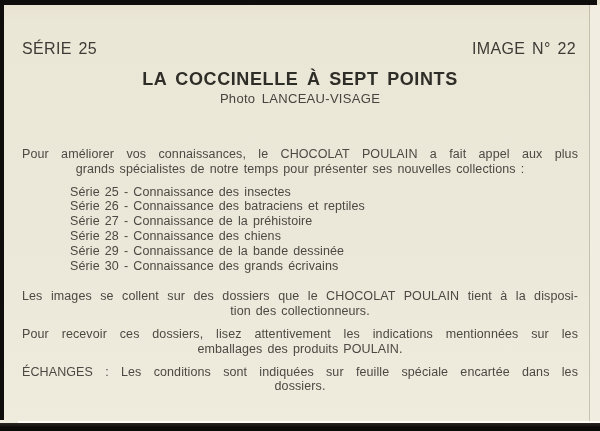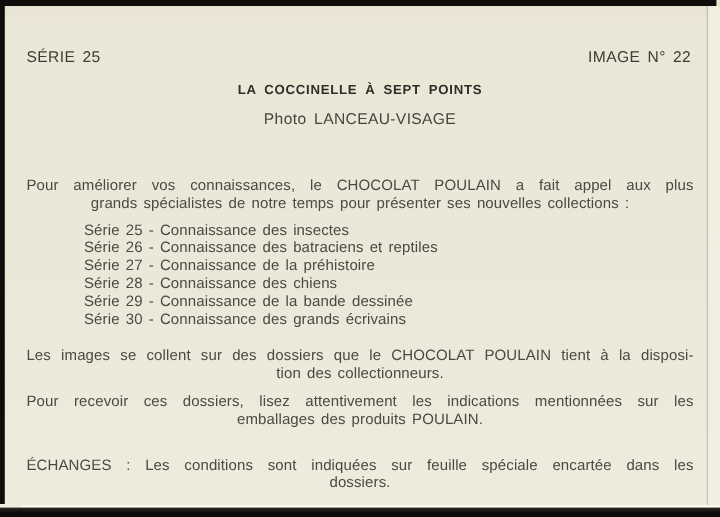--- a/index.html
+++ b/index.html
@@ -37,27 +37,27 @@
     background: #f1ede0;
   }
   .right-fold {
     position: absolute; top: 5px; right: 10px; bottom: 10px;
     width: 1px;
     background: rgba(125, 118, 96, 0.35);
   }
   .header {
     position: absolute; top: 40px; left: 22px; right: 24px;
     display: flex; justify-content: space-between; align-items: center;
-    font-size: 13px; letter-spacing: 0.35px; word-spacing: 2px;
+    font-size: 16px; letter-spacing: 0.35px; word-spacing: 2px;
     color: #3c3b35;
   }
   .title {
     position: absolute; top: 69px; left: 0; width: 100%;
     text-align: center;
-    font-size: 11px; font-weight: bold;
+    font-size: 18px; font-weight: bold;
     letter-spacing: 0.6px; word-spacing: 3px;
     color: #2e2d27;
   }
   .subtitle {
     position: absolute; top: 91px; left: 0; width: 100%;
     text-align: center;
     font-size: 13px; letter-spacing: 0.3px; word-spacing: 2.5px;
     color: #45443e;
   }
   .body {
@@ -67,21 +67,21 @@
     letter-spacing: 0.1px; word-spacing: 1.5px;
     color: #4a4943;
   }
   .para { margin: 0; }
   .jline { text-align: justify; text-align-last: justify; text-justify: inter-word; }
   .lline { text-align: center; }
   .series-list { margin: 8px 0 9px 48px; }
   .series-line { text-align: left; }
   .para-dossiers { margin-top: 16px; }
   .para-recevoir { margin-top: 8px; }
-  .para-echanges { margin-top: 24px; }
+  .para-echanges { margin-top: 8px; }
 </style>
 </head>
 <body>
 
 <div class="scan">
   <div class="border-top"></div>
   <div class="border-left"></div>
   <div class="right-strip"></div>
   <div class="right-fold"></div>
 

